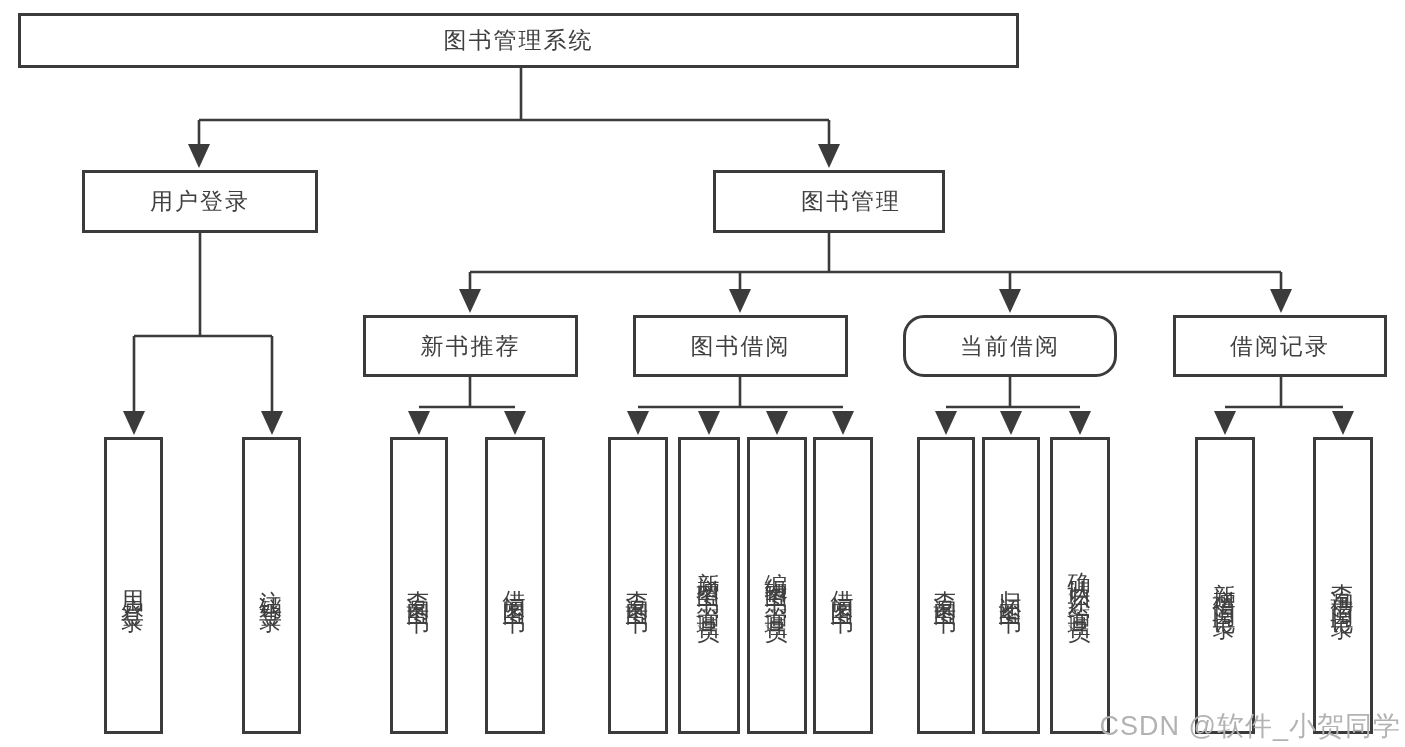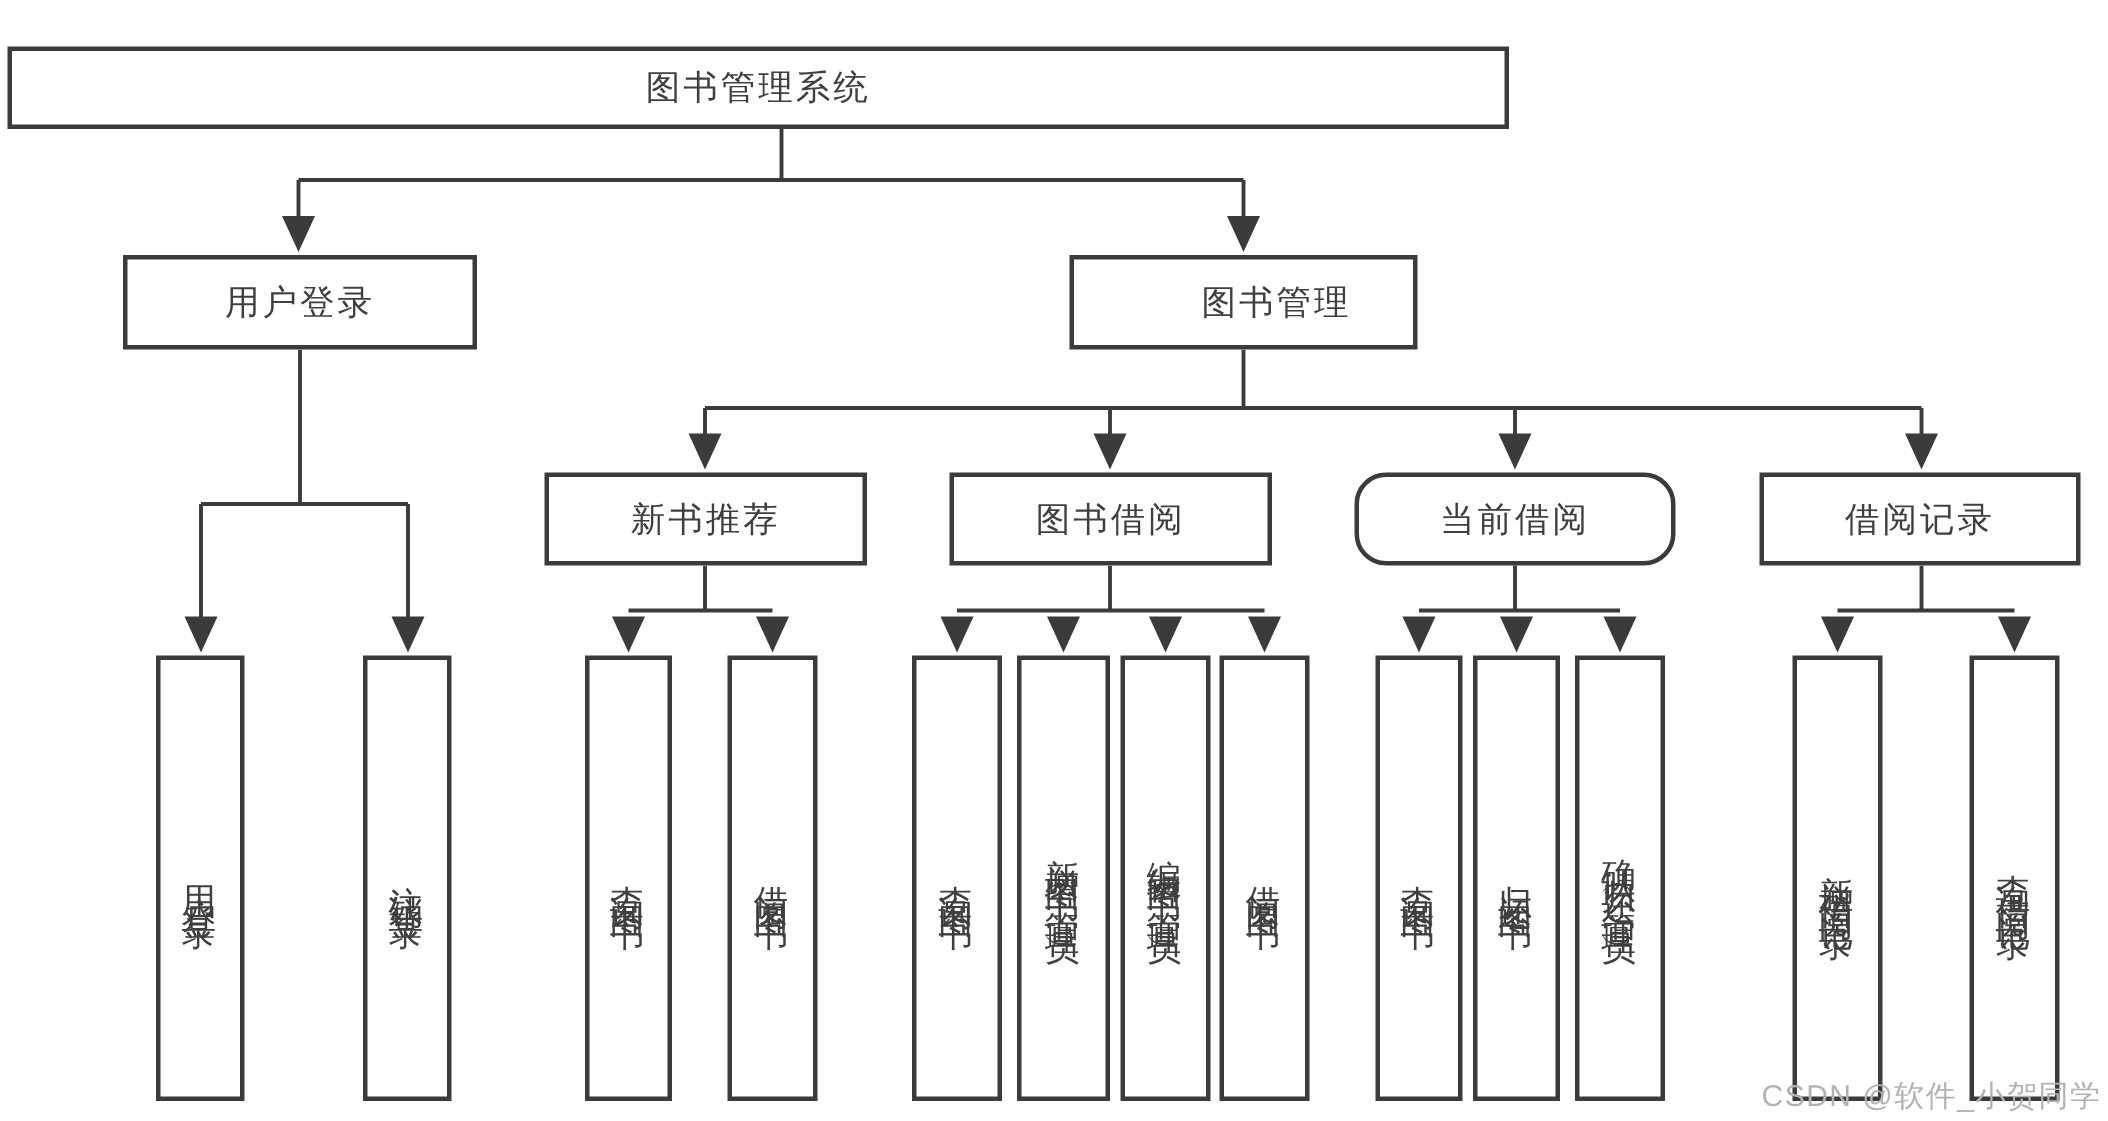--- a/index.html
+++ b/index.html
@@ -38,21 +38,21 @@
   }
   .node .vlabel{
     color:var(--text);
     font-size:23px;
     writing-mode:vertical-rl;
     text-orientation:mixed;
     letter-spacing:7px;
     white-space:nowrap;
   }
   
-  .n-root{left:5px;top:13px;width:1001px;height:55px;margin-top:18px;}
+  .n-root{left:18px;top:13px;width:1001px;height:55px;}
   
   .n-login{left:82px;top:170px;width:236px;height:63px;}
   .n-mgmt{left:713px;top:170px;width:232px;height:63px;padding-left:44px;}
   
   .n-l3{top:315px;height:62px;}
   .n-recommend{left:363px;width:215px;}
   .n-borrow{left:633px;width:215px;}
   .n-current{left:903px;width:214px;border-radius:21px;}
   .n-records{left:1173px;width:214px;}
   
@@ -67,21 +67,21 @@
   .lf8{left:813px;width:60px;}
   .lf9{left:917px;width:58px;}
   .lf10{left:982px;width:58px;}
   .lf11{left:1050px;width:60px;}
   .lf12{left:1195px;width:60px;}
   .lf13{left:1313px;width:60px;}
   .watermark{
     position:absolute;
     right:4px;bottom:3px;
     color:var(--watermark);
-    font-size:20px;
+    font-size:27px;
     letter-spacing:1px;
     z-index:2;
     white-space:nowrap;
   }
 </style>
 </head>
 <body>
 
 <div class="stage">
 

